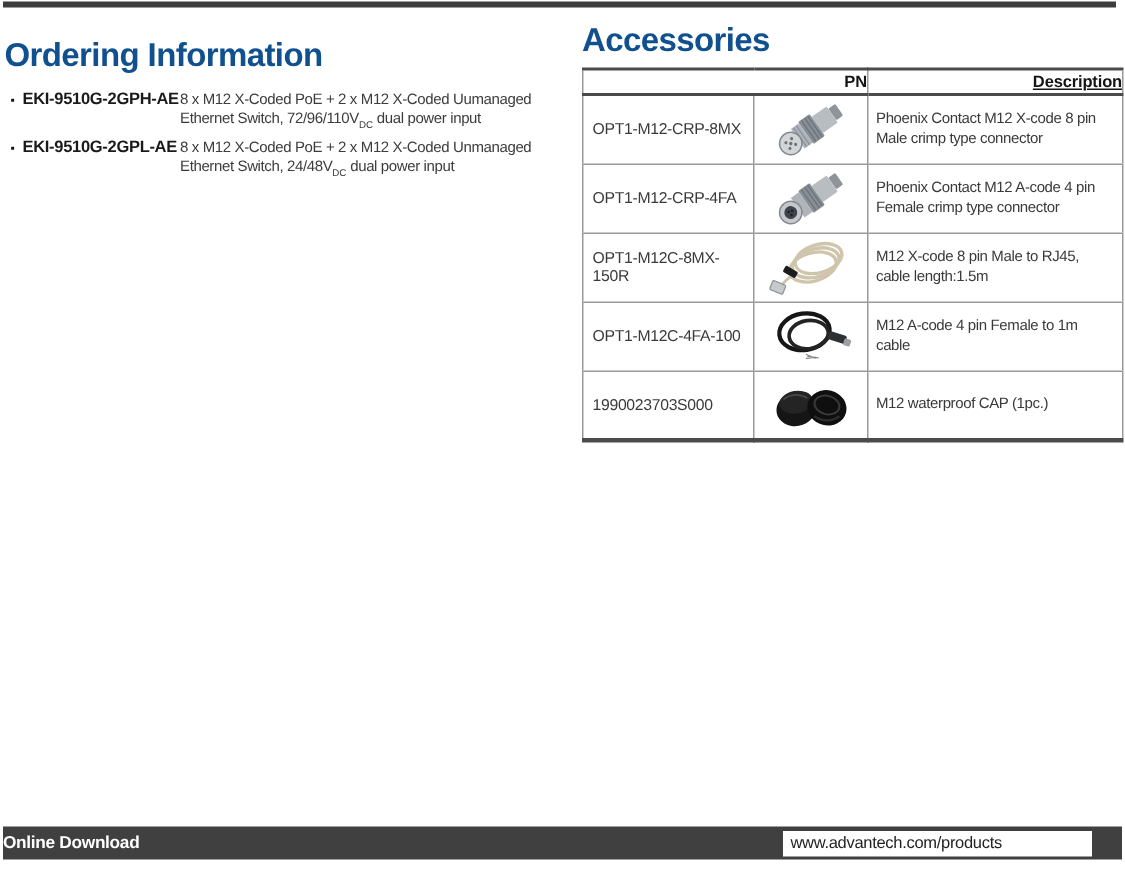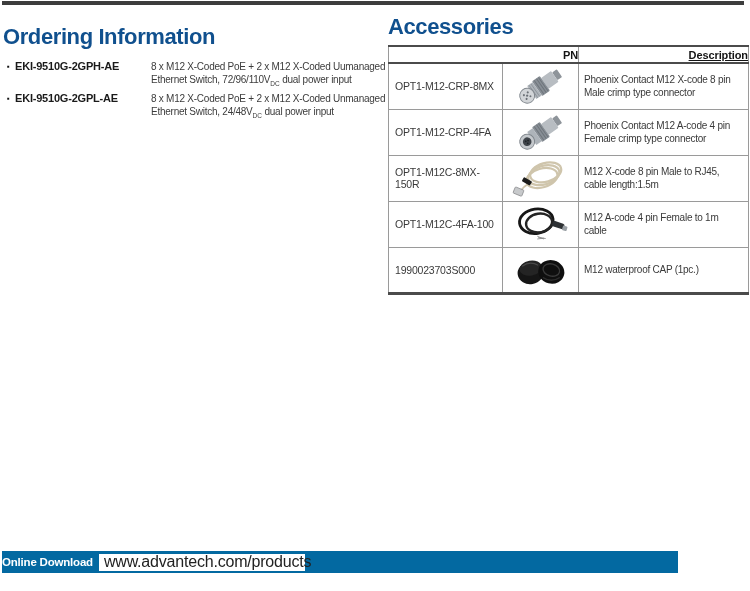--- a/index.html
+++ b/index.html
@@ -14,21 +14,21 @@
   }
   .section-title {
     font-size:22px; font-weight:bold; color:#10508e;
     letter-spacing:-0.4px; line-height:26px;
   }
   
   .ordering { position:absolute; left:3px; top:24px; width:372px; }
   .order-list { margin-top:10px; }
   .order-item { display:flex; align-items:flex-start; margin-bottom:2px; }
   .bullet { width:12px; font-size:8px; line-height:13px; color:#111; flex:none; padding-left:4px; }
-  .model { width:136px; flex:none; font-size:11px; font-weight:bold; color:#1a1a1a; letter-spacing:-0.2px; line-height:13px; }
+  .model { width:105px; flex:none; font-size:11px; font-weight:bold; color:#1a1a1a; letter-spacing:-0.2px; line-height:13px; }
   .odesc { width:240px; font-size:10px; color:#3c3c3c; line-height:13px; letter-spacing:-0.25px; }
   .odesc .ln { white-space:nowrap; }
   .odesc sub { font-size:6.5px; letter-spacing:0; }
   
   .accessories { position:absolute; left:388px; top:14px; width:360px; }
   table.acc {
     margin-top:5px; width:360px; border-collapse:collapse; table-layout:fixed;
     border-left:1px solid #9a9a9a; border-right:1px solid #9a9a9a;
     border-top:2px solid #4b4b4b; border-bottom:3px solid #4b4b4b;
   }
@@ -47,28 +47,28 @@
   table.acc td.photo { text-align:center; }
   table.acc td.desc { padding:0 5px; font-size:10px; line-height:13px; letter-spacing:-0.25px; }
   table.acc td.desc .ln { white-space:nowrap; display:block; }
   table.acc tr td:first-child { border-left:none; }
   table.acc tr td:last-child { border-right:none; }
   table.acc tr:last-child td { border-bottom:none; }
   table.acc tr:first-child td { border-top:none; }
   .photo svg { display:block; margin:0 auto; }
   
   .footer-bar {
-    position:absolute; left:2px; top:551px; width:676px; height:22px;
-    background:#0369a1; display:flex; align-items:center; justify-content:flex-start;
+    position:absolute; left:2px; top:551px; width:746px; height:22px;
+    background:#404040; display:flex; align-items:center; justify-content:space-between;
   }
   .footer-label { color:#ffffff; font-size:11.5px; font-weight:bold; letter-spacing:-0.2px; }
   .url-box {
     width:206px; height:17px; background:#ffffff; margin-left:6px; margin-right:20px;
     display:flex; align-items:center; padding-left:5px;
-    font-size:16px; color:#222222; letter-spacing:-0.2px; cursor:pointer;
+    font-size:11px; color:#222222; letter-spacing:-0.2px; cursor:pointer;
   }
 </style>
 </head>
 <body>
 
 <div class="page">
 
   <div class="top-rule"></div>
 
   <div class="ordering">

